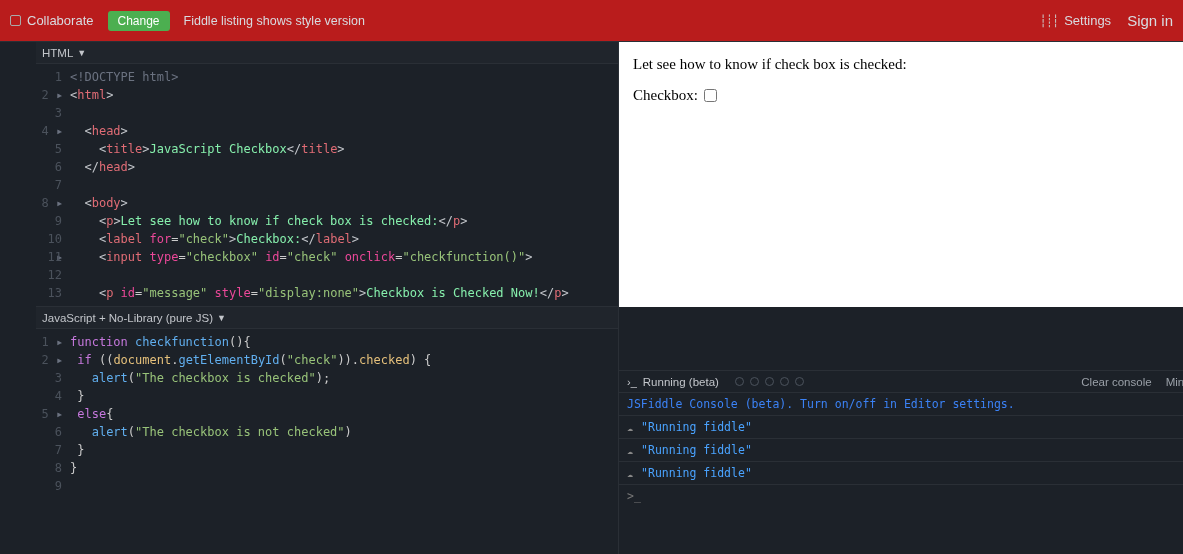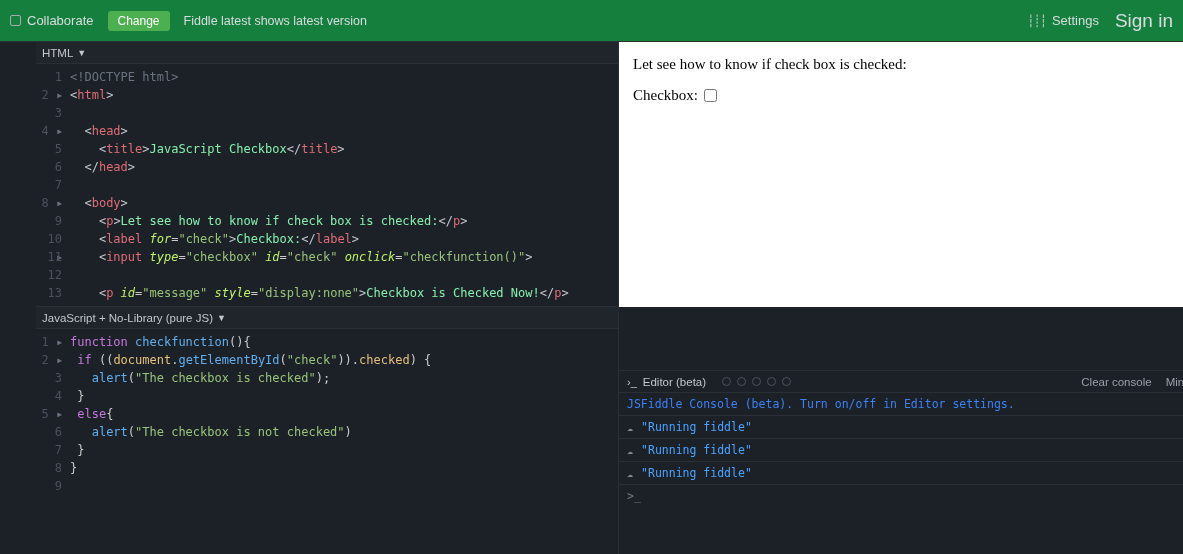--- a/index.html
+++ b/index.html
@@ -9,38 +9,38 @@
     background: #1c2128;
     color: #c3c6cb;
     width: 1183px;
     height: 554px;
     overflow: hidden;
     display: flex;
     flex-direction: column;
   }
   .topbar {
     height: 42px;
-    background: #15803d;
+    background: #b91c1c;
     display: flex;
     align-items: center;
     padding: 0 10px;
     border-bottom: 1px solid #2a2f36;
   }
   .topbar .left { display: flex; align-items: center; gap: 14px; }
   .topbar .collab { display:flex; align-items:center; gap:6px; color:#d8dbe0; font-size:13px; cursor:pointer;}
   .collab-icon { width:11px; height:11px; border:1px solid #aaa; border-radius:2px; }
   .btn-change {
     background:#4caf50; color:#fff; font-size:12px; padding:3px 10px;
     border:none; border-radius:3px; cursor:pointer;
   }
   .notice { color:#d8dbe0; font-size:12.5px; }
   .topbar .right { margin-left:auto; display:flex; align-items:center; gap:16px; }
   .settings { display:flex; align-items:center; gap:6px; color:#d8dbe0; cursor:pointer; font-size:13px;}
   .settings-icon { letter-spacing:-1px; font-size:12px; color:#ccc; }
-  .signin { color:#d8dbe0; cursor:pointer; font-size:19px; }
+  .signin { color:#d8dbe0; cursor:pointer; font-size:15px; }
 
   .main {
     flex:1; display:grid;
     grid-template-columns: 583px 600px;
     grid-template-rows: 265px 1fr;
     min-height:0;
     padding-left:36px;
   }
   .panel { position:relative; overflow:hidden; }
   .panel-head {
@@ -71,21 +71,21 @@
   }
   .gutter div { height:18px; }
   .dot { color:#6b7280; display:inline-block; width:6px; }
   .code { white-space:pre; color:#ccc; }
   .code div { height:18px; }
 
   
   .c-gr { color:#6b7280;margin-top:21px; } 
   .c-tag { color:#e06c75; } 
   .c-br { color:#c3c6cb; } 
-  .c-pk { color:#bef264;font-style:italic; } 
+  .c-pk { color:#ec4899; } 
   .c-gn { color:#98c379; } 
   .c-bl { color:#61afef; } 
   .c-kw { color:#c678dd; } 
   .c-yl { color:#e5c07b; } 
   .c-wh { color:#cccccc; }
   .c-txt { color:#86efac; }
 
   
   .result-body {
     padding:14px 14px; font-family: "Times New Roman", serif;
@@ -127,21 +127,21 @@
 </head>
 <body>
 
 <div class="topbar">
   <div class="left">
     <div class="collab">
       <span class="collab-icon"></span>
       <span>Collaborate</span>
     </div>
     <button class="btn-change">Change</button>
-    <span class="notice">Fiddle latest shows latest version</span>
+    <span class="notice">Fiddle listing shows style version</span>
   </div>
   <div class="right">
     <div class="settings">
       <span class="settings-icon">┆┊┆</span>
       <span>Settings</span>
     </div>
     <span class="signin">Sign in</span>
   </div>
 </div>
 
@@ -203,21 +203,21 @@
       </div>
     </div>
     <div class="result-scroll"></div>
   </div>
 
   <div class="panel console-panel">
     <div class="spacer-row"></div>
     <div class="console-head">
       <div class="title">
         <span style="font-size:11px;">›_</span>
-        <span>Editor (beta)</span>
+        <span>Running (beta)</span>
       </div>
       <div class="dots">
         <span class="d"></span>
           <span class="d"></span>
           <span class="d"></span>
           <span class="d"></span>
           <span class="d"></span>
       </div>
       <div class="right">
         <span>Clear console</span>

